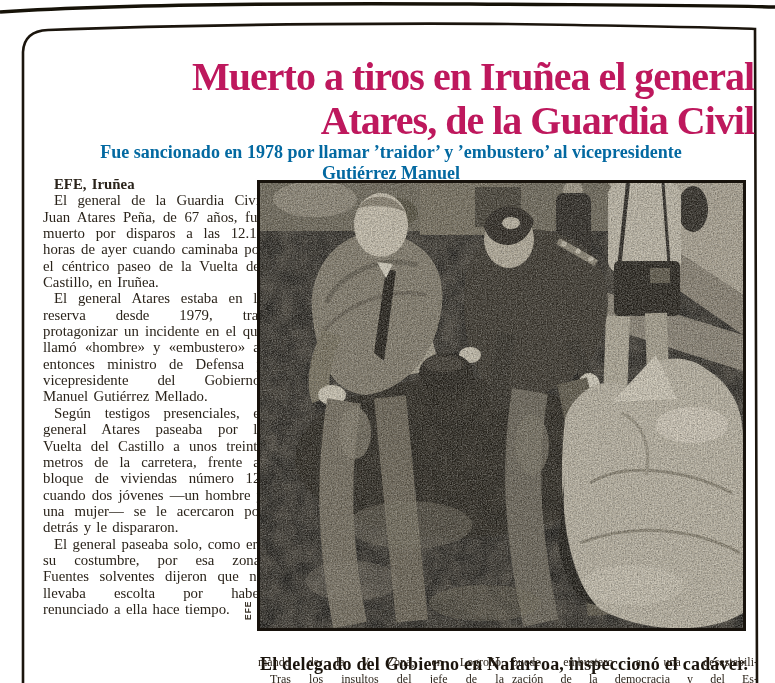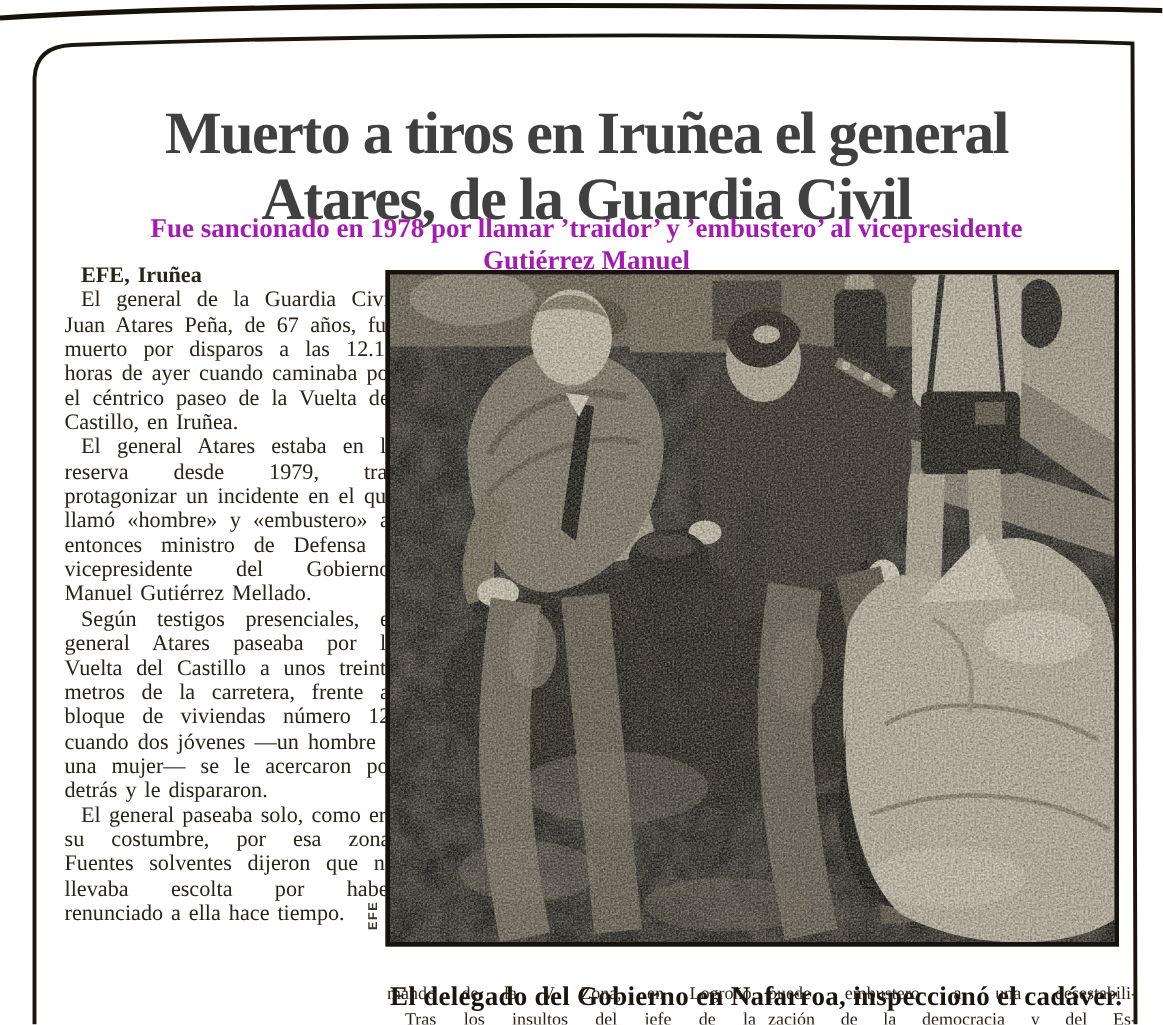--- a/index.html
+++ b/index.html
@@ -10,27 +10,27 @@
       linear-gradient(to bottom, rgba(110,92,60,.10) 0%, rgba(110,92,60,0) 5%),
       radial-gradient(ellipse at 45% 38%, #ddd4c2 0%, #d6ccb9 55%, #c9beа8 85%, #c3b7a0 100%),
       #d6ccb9;
     font-family:"Liberation Serif","DejaVu Serif",serif;
     color:#211b13;
   }
   svg{display:block;}
   .rules-overlay{position:absolute;left:0;top:0;pointer-events:none;}
 
   .headline{
-    position:absolute; left:28px; top:40px; width:726px; text-align:center;
-    font-weight:bold; font-size:40px; line-height:44px; letter-spacing:-1px; color:#404040;
+    position:absolute; left:28px; top:28px; width:726px; text-align:right;
+    font-weight:bold; font-size:40px; line-height:44px; letter-spacing:-1px; color:#be185d;
   }
   .headline span{display:block;}
   .subhead{
     position:absolute; left:28px; top:127px; width:726px; text-align:center;
-    font-weight:bold; font-size:18px; line-height:21px; color:#a21caf;
+    font-weight:bold; font-size:18px; line-height:21px; color:#0369a1;
   }
   .subhead span{display:block;}
 
   .left-col{position:absolute; left:43px; top:176px; width:221px;}
   .dateline{font-weight:bold; font-size:15px; text-align:right; padding-right:6px; margin:0 0 3px 0; color:#1d160e;}
   .left-col p{
     margin:0; font-size:14.8px; line-height:16.35px; text-align:justify; text-justify:inter-word;
     text-indent:11px; word-spacing:1.6px; color:#2a231a;
   }
 

